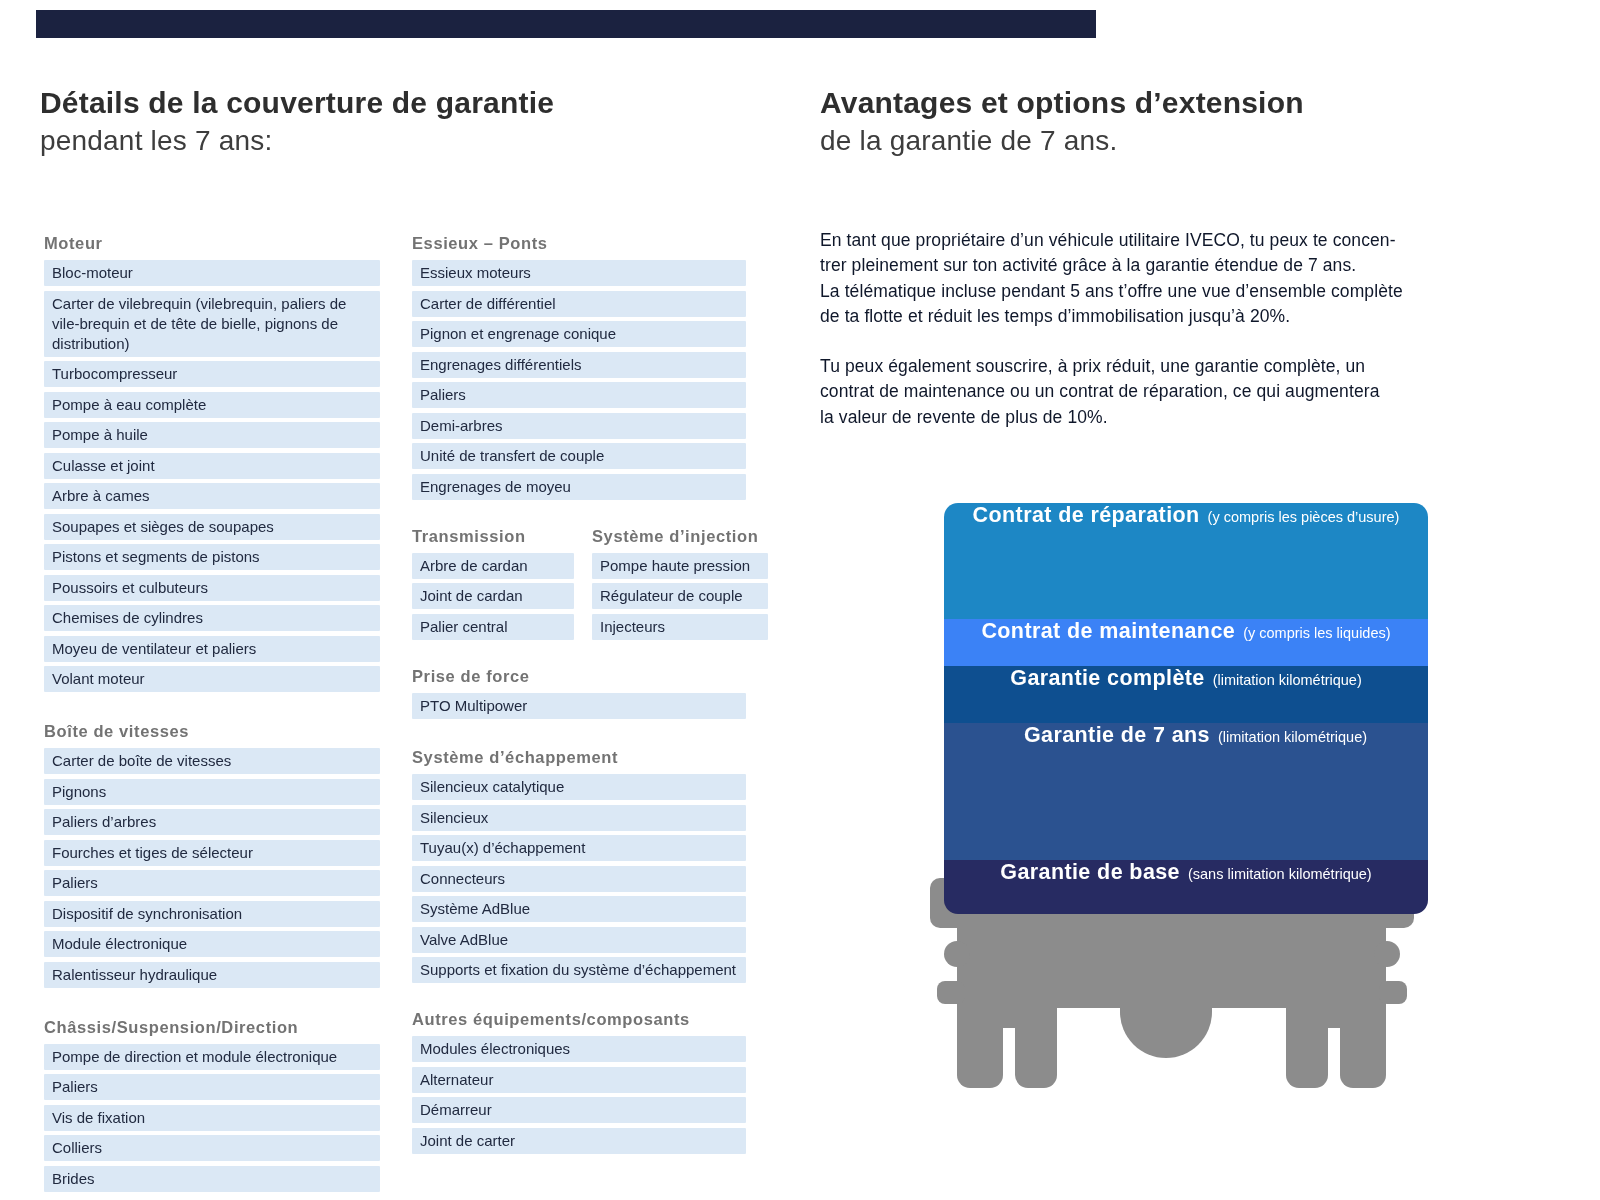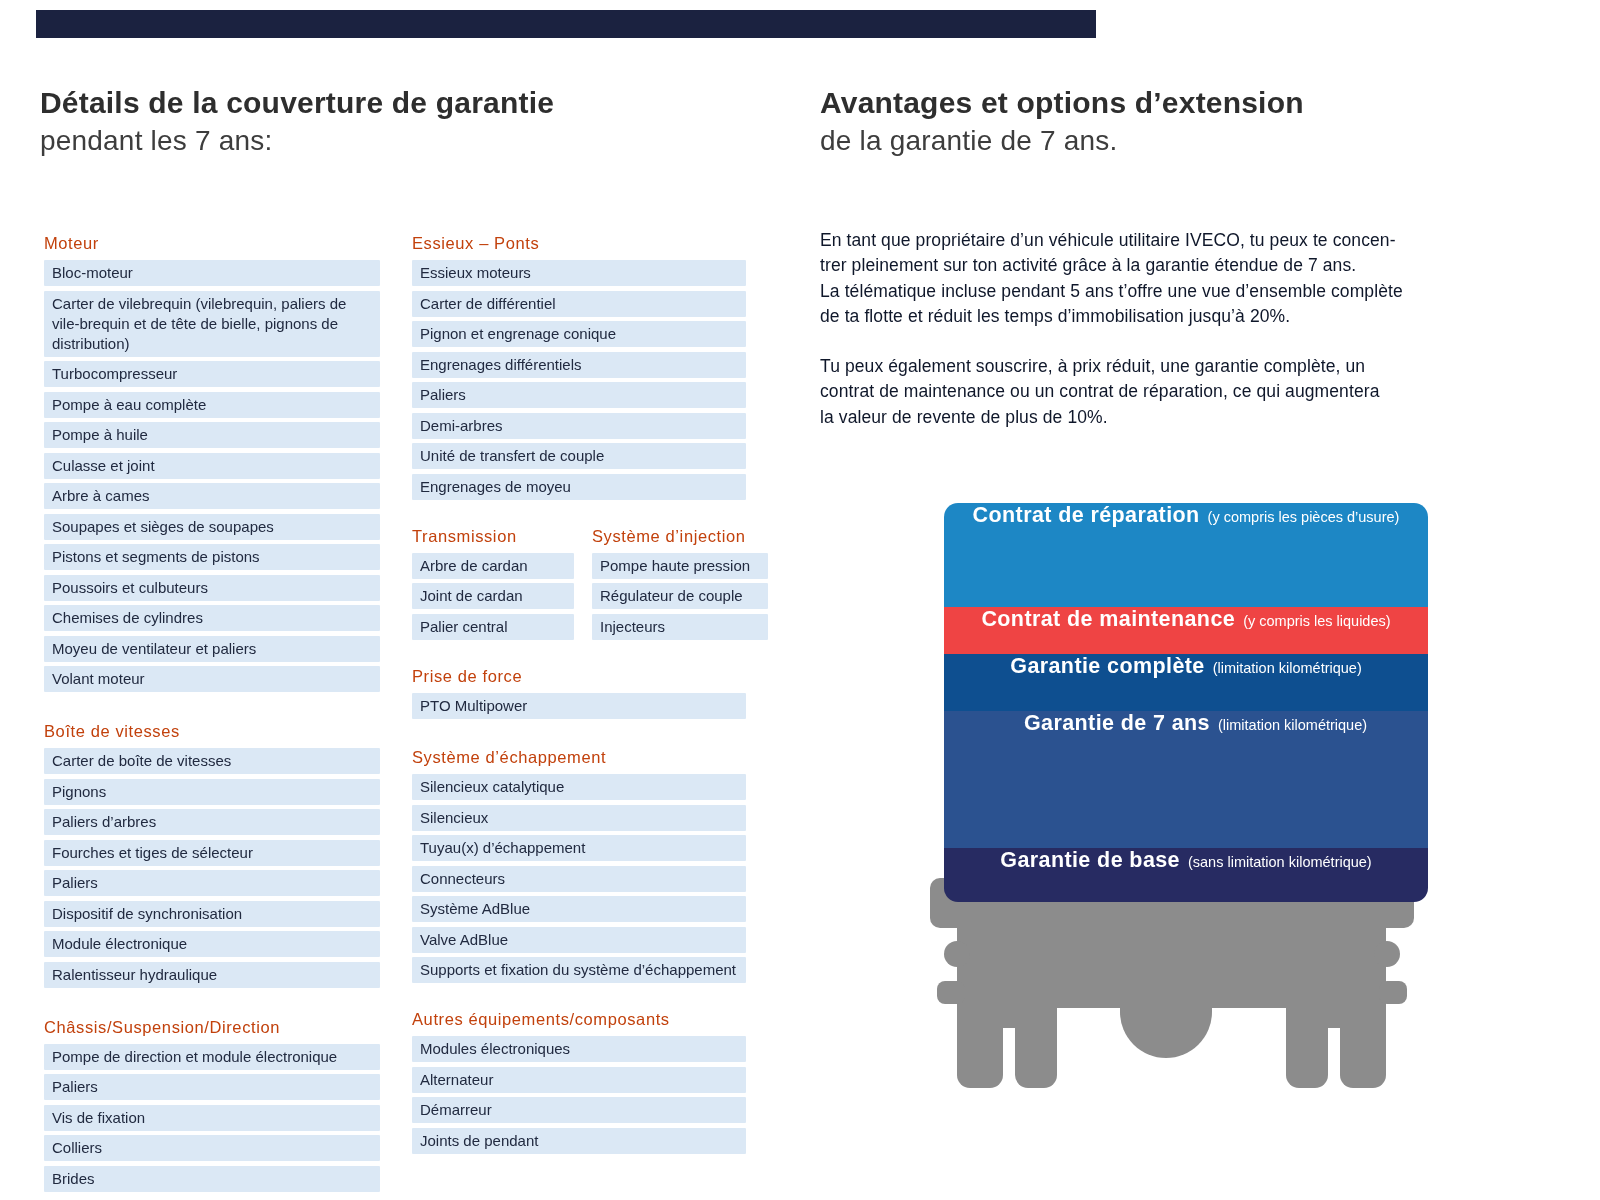--- a/index.html
+++ b/index.html
@@ -16,21 +16,21 @@
   .page-head .t-light{font-size:28px;font-weight:400;color:#3d3d3d;line-height:38px;letter-spacing:.2px;}
   .head-left{left:40px;}
   .head-right{left:820px;}
 
   
   .list-col{top:233px;}
   .col-left{left:44px;width:336px;}
   .col-mid{left:412px;width:358px;}
   section{margin:0;}
   section + section, .sec-gap{margin-top:29px;}
-  h2.sec-title{margin:0 0 7px 0;font-size:16.5px;font-weight:normal;color:#c2410c;
+  h2.sec-title{margin:0 0 7px 0;font-size:16.5px;font-weight:bold;color:#737373;
                letter-spacing:.6px;line-height:20px;}
   .bars{display:block;}
   .bar{background:#dbe8f5;color:#212a40;font-size:15px;line-height:20px;
        padding:3px 8px;min-height:20px;display:block;margin-bottom:4.5px;
        border-radius:1px;}
   .two-col{display:flex;gap:18px;margin-top:26px;}
   .sub-a{width:162px;flex:0 0 auto;}
   .sub-b{width:176px;flex:0 0 auto;}
   .mt-sm{margin-top:22px;}
   .mt-md{margin-top:28px;}
@@ -176,21 +176,21 @@
         <div class="bar">Supports et fixation du système d’échappement</div>
       </div>
   </section>
 
   <section style="width:334px;margin-top:26px;">
     <h2 class="sec-title">Autres équipements/composants</h2>
     <div class="bars">
         <div class="bar">Modules électroniques</div>
         <div class="bar">Alternateur</div>
         <div class="bar">Démarreur</div>
-        <div class="bar">Joints de pendant</div>
+        <div class="bar">Joint de carter</div>
       </div>
   </section>
 </div>
 
 <div class="abs advantages">
   <div class="para">
       <div class="pline">En tant que propriétaire d’un véhicule utilitaire IVECO, tu peux te concen-</div>
       <div class="pline">trer pleinement sur ton activité grâce à la garantie étendue de 7 ans.</div>
       <div class="pline">La télématique incluse pendant 5 ans t’offre une vue d’ensemble complète</div>
       <div class="pline">de ta flotte et réduit les temps d’immobilisation jusqu’à 20%.</div>
@@ -212,25 +212,25 @@
   <div class="truck-part pair-base base-l"></div>
   <div class="truck-part pair-base base-r"></div>
   <div class="truck-part leg leg1"></div>
   <div class="truck-part leg leg2"></div>
   <div class="truck-part leg leg3"></div>
   <div class="truck-part leg leg4"></div>
   <div class="truck-part dome"></div>
 </div>
 
 <div class="abs stack">
-    <div class="stack-row" style="background: rgb(29, 135, 197); height: 104px;">
+    <div class="stack-row" style="background: rgb(29, 135, 197); height: 116px;">
       <span class="tier-label">Contrat de réparation</span>
       <span class="tier-note">(y compris les pièces d’usure)</span>
     </div>
-    <div class="stack-row" style="background: #ef4444; height: 47px;">
+    <div class="stack-row" style="background: #3b82f6; height: 47px;">
       <span class="tier-label">Contrat de maintenance</span>
       <span class="tier-note">(y compris les liquides)</span>
     </div>
     <div class="stack-row" style="background: rgb(14, 79, 144); height: 57px;">
       <span class="tier-label">Garantie complète</span>
       <span class="tier-note">(limitation kilométrique)</span>
     </div>
     <div class="stack-row" style="background: rgb(43, 82, 144); height: 137px; padding-left: 19px;">
       <span class="tier-label">Garantie de 7 ans</span>
       <span class="tier-note">(limitation kilométrique)</span>

